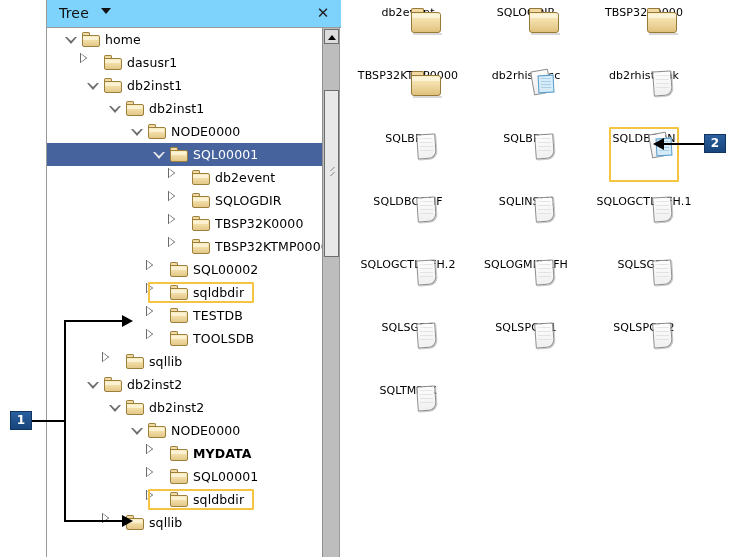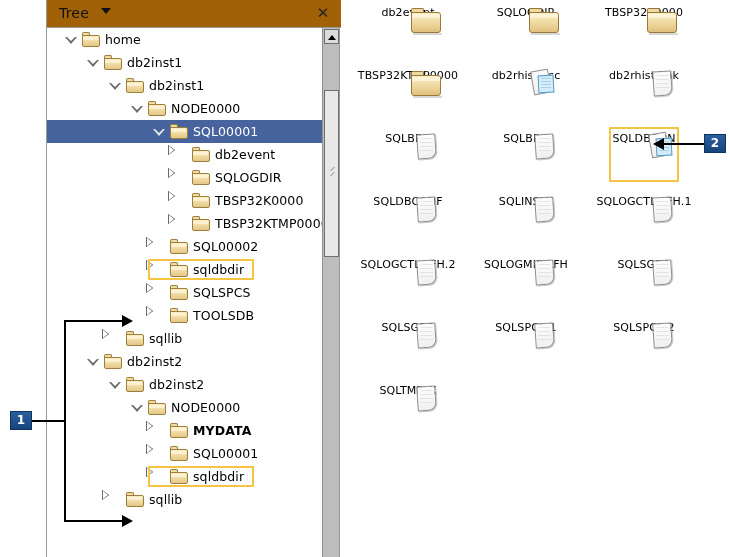--- a/index.html
+++ b/index.html
@@ -14,21 +14,21 @@
   
   #tree-panel{
     position:absolute;left:46px;top:0;width:294px;height:557px;
     background:#ffffff;
     border-left:1px solid #9a9a9a;
     border-right:1px solid #9a9a9a;
     box-sizing:border-box;
   }
   #tree-titlebar{
     position:absolute;left:0;top:0;width:294px;height:28px;
-    background:#a16207;
+    background:#7dd3fc;
     border-bottom:1px solid #9a9a9a;
     box-sizing:border-box;
   }
   #tree-title-text{
     position:absolute;left:12px;top:5px;
     font-size:14px;color:#111;letter-spacing:.2px;
   }
   #tree-title-caret{
     position:absolute;left:54px;top:8px;
     width:0;height:0;
@@ -253,20 +253,32 @@
           <b></b>
         </span>
         <span class="folder" style="left: 35px;">
           <span class="tab"></span>
           <span class="body"></span>
           <span class="shade"></span>
         </span>
         <span class="label" style="left: 58px;">home</span>
       </div>
       <div class="row" style="top: 0px;">
+        <span class="twisty collapsed" style="left: 40px; border: none;">
+          <i></i>
+          <b></b>
+        </span>
+        <span class="folder" style="left: 57px;">
+          <span class="tab"></span>
+          <span class="body"></span>
+          <span class="shade"></span>
+        </span>
+        <span class="label" style="left: 80px;">dasusr1</span>
+      </div>
+      <div class="row" style="top: 0px;">
         <span class="twisty expanded" style="left: 40px;">
           <b></b>
         </span>
         <span class="folder" style="left: 57px;">
           <span class="tab"></span>
           <span class="body"></span>
           <span class="shade"></span>
         </span>
         <span class="label" style="left: 80px;">db2inst1</span>
       </div>
@@ -379,21 +391,21 @@
       <div class="row" style="top: 0px;">
         <span class="twisty collapsed" style="left: 106px; border: none;">
           <i></i>
           <b></b>
         </span>
         <span class="folder" style="left: 123px;">
           <span class="tab"></span>
           <span class="body"></span>
           <span class="shade"></span>
         </span>
-        <span class="label" style="left: 146px;">SQLSPCS</span>
+        <span class="label" style="left: 146px;">TESTDB</span>
       </div>
       <div class="row" style="top: 0px; text-decoration: underline;">
         <span class="twisty collapsed" style="left: 106px; border: none;">
           <i></i>
           <b></b>
         </span>
         <span class="folder" style="left: 123px;">
           <span class="tab"></span>
           <span class="body"></span>
           <span class="shade"></span>

